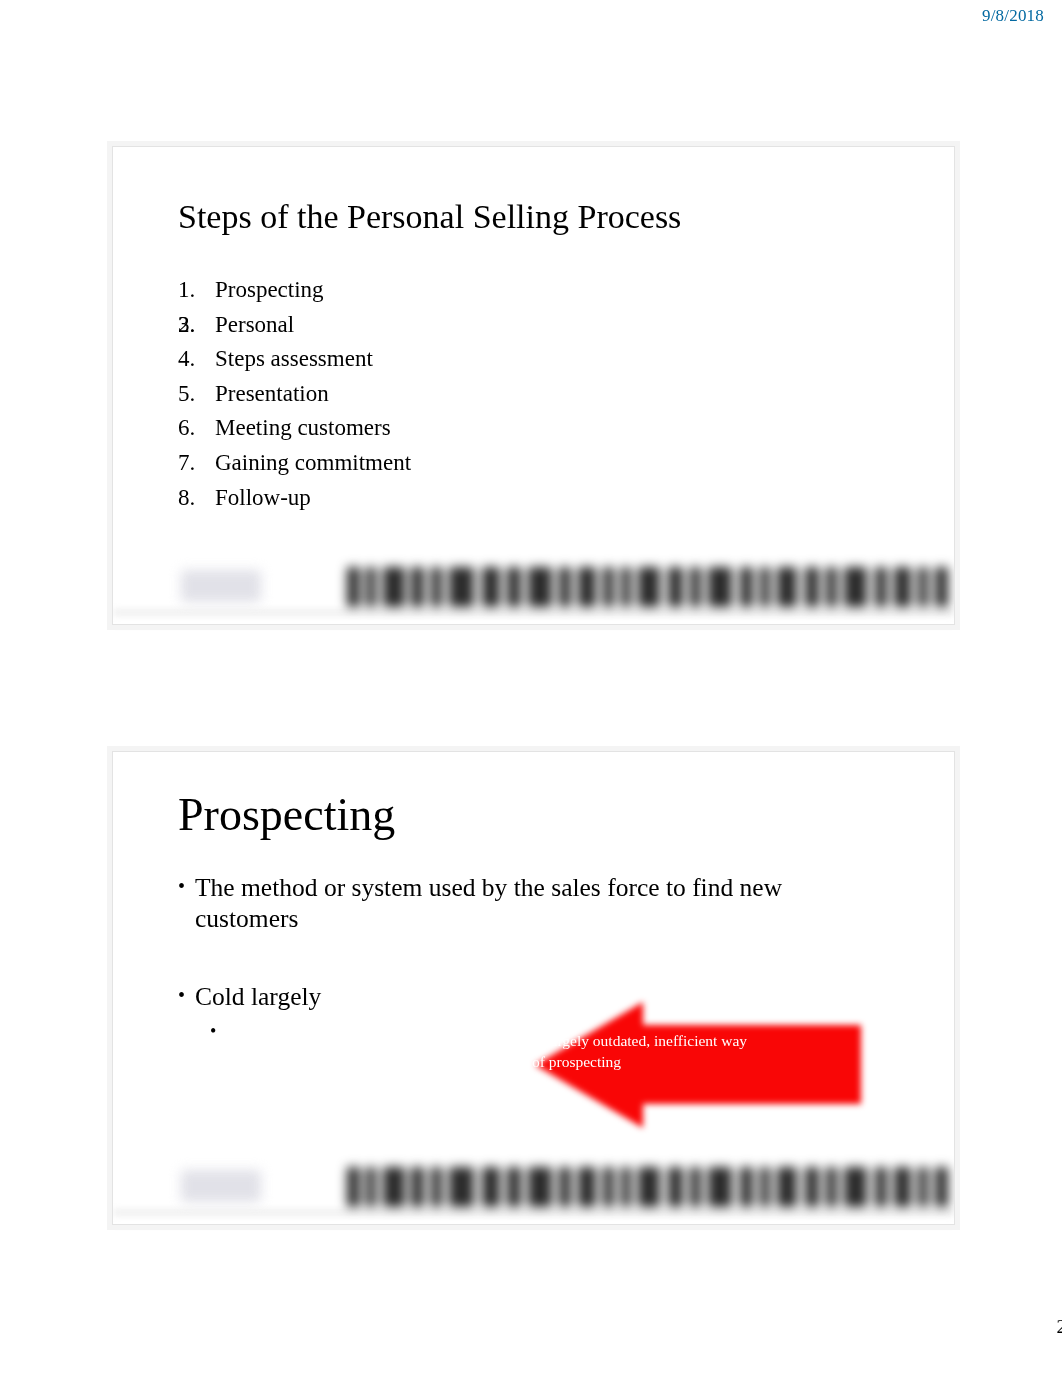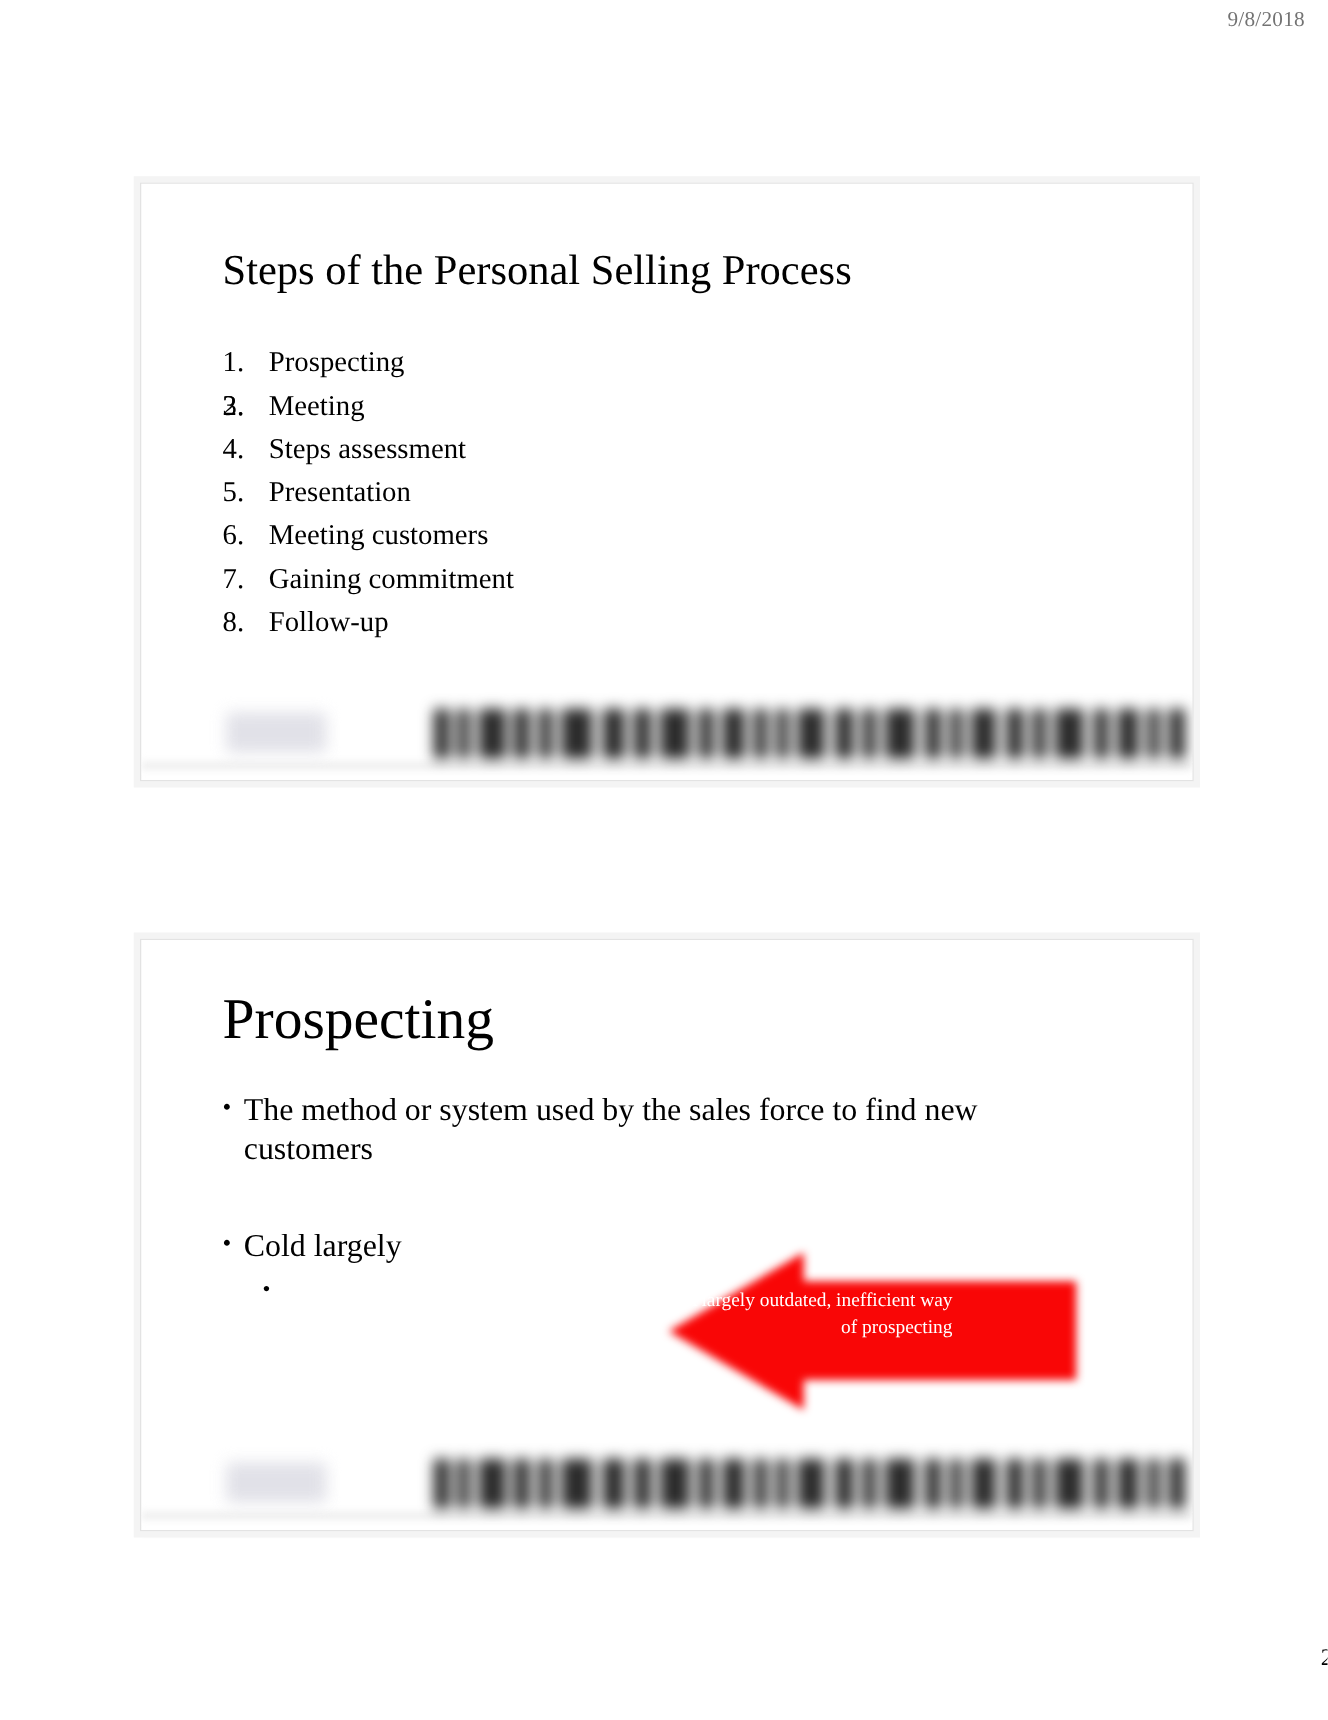--- a/index.html
+++ b/index.html
@@ -16,21 +16,21 @@
     overflow: hidden;
   }
 
   
   .page-date {
     position: absolute;
     top: 6px;
     right: 18px;
     font-size: 17px;
     letter-spacing: 0.2px;
-    color: #737373;
+    color: #0369a1;
   }
   .page-number {
     position: absolute;
     bottom: 38px;
     right: -4px;
     font-size: 19px;
     color: #000;
   }
 
   
@@ -162,21 +162,20 @@
   .callout-text {
     position: absolute;
     left: 532px;
     top: 1030px;
     width: 230px;
     color: #ffffff;
     font-size: 15.5px;
     line-height: 21px;
     filter: blur(0.35px);
     z-index: 5;
-    text-align: right;
   }
 
   
   .footer-band {
     position: absolute;
     left: 0;
     bottom: 0;
     width: 100%;
     height: 66px;
   }
@@ -254,21 +253,21 @@
     <div class="s1-title">Steps of the Personal Selling Process</div>
 
     <ol class="s1-list">
       <li>
         <span class="num">1.</span><span>Prospecting</span>
       </li>
       <li>
         <span class="num">2.</span>
       </li>
       <li>
-        <span class="num">3.</span><span>Meeting</span>
+        <span class="num">3.</span><span>Personal</span>
       </li>
       <li>
         <span class="num">4.</span><span>Steps assessment</span>
       </li>
       <li>
         <span class="num">5.</span><span>Presentation</span>
       </li>
       <li>
         <span class="num">6.</span><span>Meeting customers</span>
       </li>

